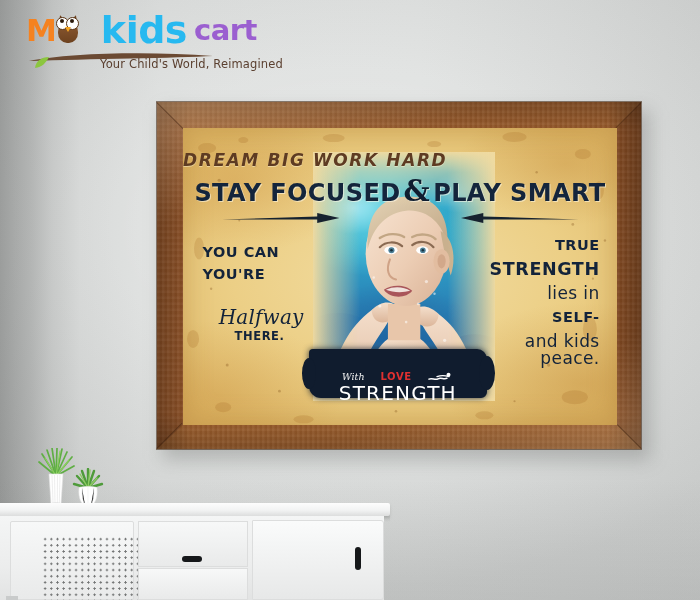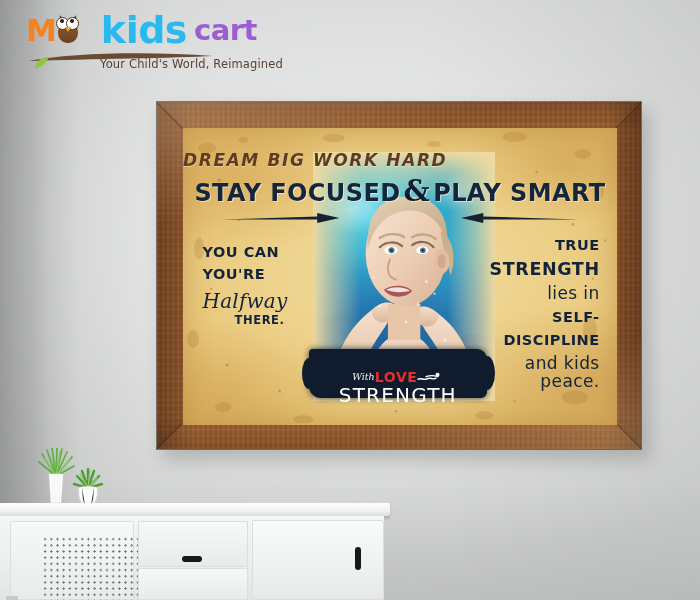--- a/index.html
+++ b/index.html
@@ -335,21 +335,21 @@
   .t-script {
     font-family: "DejaVu Serif", serif;
     font-style: italic;
     font-size: 20px;
     letter-spacing: 0.2px;
     line-height: 1.0;
   }
   .t-there { font-size: 11.5px; font-weight: bold; letter-spacing: 0.6px; }
   .sp { display:block; }
   .gap-s { margin-top: 7px; }
-  .gap-m { margin-top: 9px; }
+  .gap-m { margin-top: 25px; text-align: center; }
 
   
   .banner {
     position: absolute;
     left: 29%;
     bottom: 9%;
     width: 41%;
     height: 16.5%;
   }
   .banner-bg {
@@ -371,35 +371,35 @@
     position: relative;
     height: 100%;
     display: flex;
     flex-direction: column;
     align-items: center;
     justify-content: center;
   }
   .banner-top {
     display: flex;
     align-items: center;
-    gap: 0;
+    gap: 16px;
     height: 15px;
     margin-bottom: 1px;
     margin-top: 27px;
   }
   .banner-with {
     font-family: "DejaVu Serif", serif;
     font-style: italic;
     font-size: 9.5px;
     color: #f2f2f2;
   }
   .banner-love {
     font-family: "DejaVu Sans", sans-serif;
     font-weight: bold;
-    font-size: 14px;
+    font-size: 10px;
     color: #e03030;
     letter-spacing: 0.6px;
   }
   .banner-name {
     font-family: "DejaVu Sans", sans-serif;
     font-size: 20px;
     color: #ffffff;
     letter-spacing: 1.2px;
     line-height: 1;
   }
@@ -669,21 +669,20 @@
         <span class="sp t-mid gap-s">YOU'RE</span>
         <span class="sp t-script gap-m">Halfway</span>
         <span class="sp t-there" style="margin-top:2px; margin-left:32px;">THERE.</span>
       </div>
 
       <div class="side-block side-right">
         <span class="sp t-mid">TRUE</span>
         <span class="sp t-big gap-s">STRENGTH</span>
         <span class="sp t-small gap-s">lies in</span>
         <span class="sp t-mid gap-s">SELF-</span>
-        <span class="sp t-mid gap-s">DISCIPLINE</span>
         <span class="sp t-small gap-s">and kids peace.</span>
       </div>
 
       <div class="banner">
         <div class="banner-bg"></div>
         <div class="banner-inner">
           <div class="banner-top">
             <span class="banner-with">With</span>
             <span class="banner-love">LOVE</span>
             <svg width="26" height="10" viewBox="0 0 26 10">

